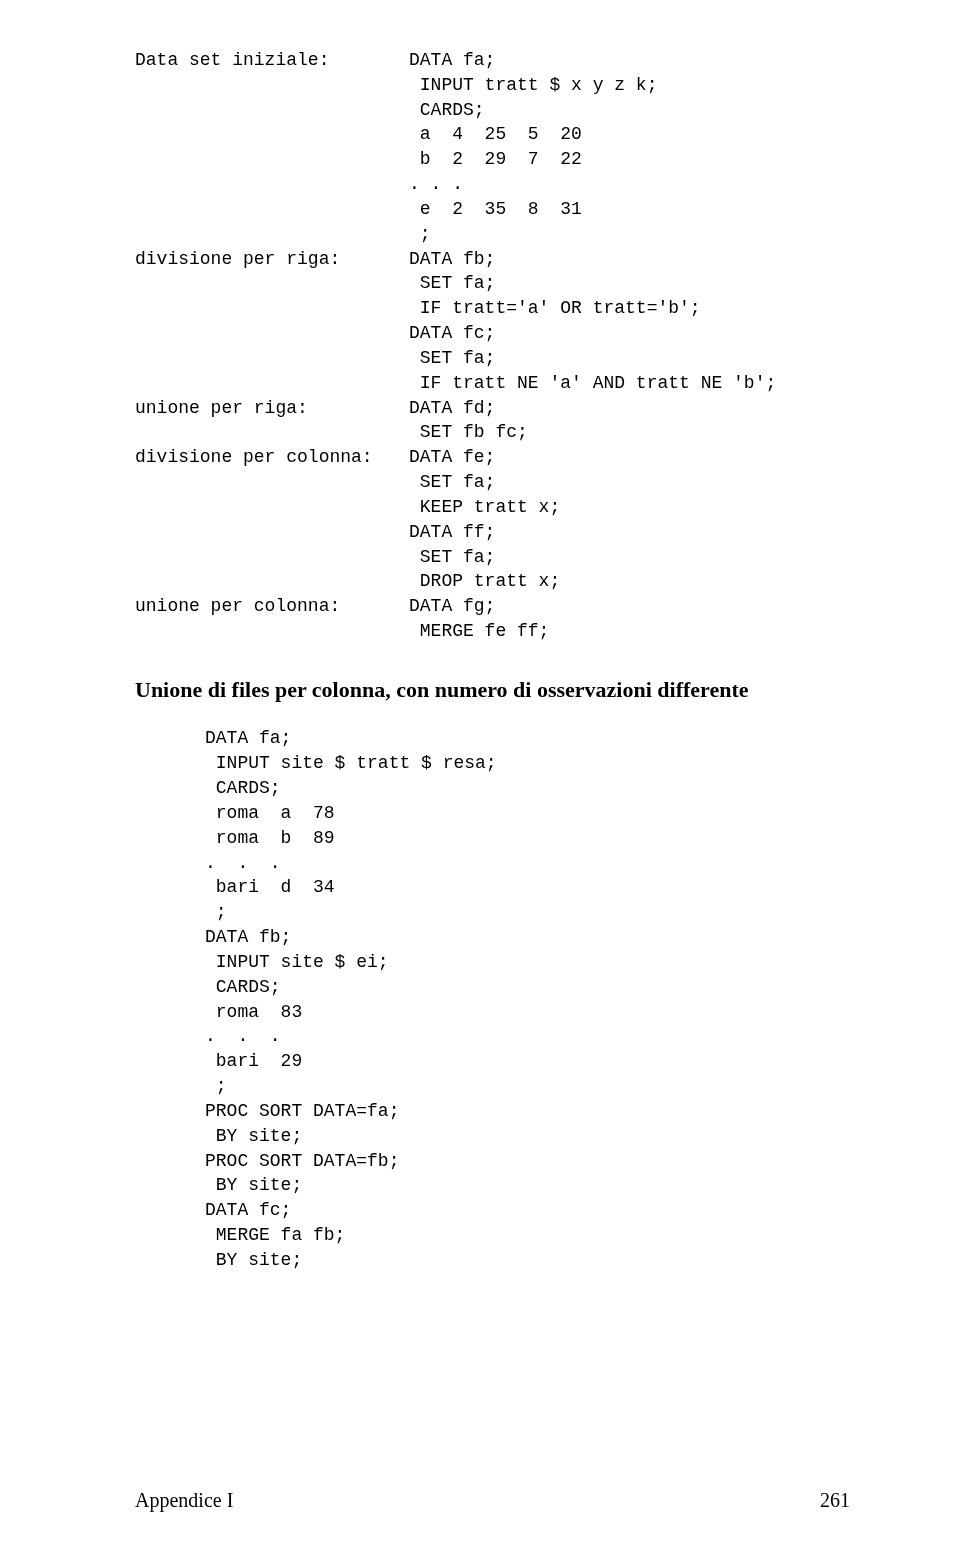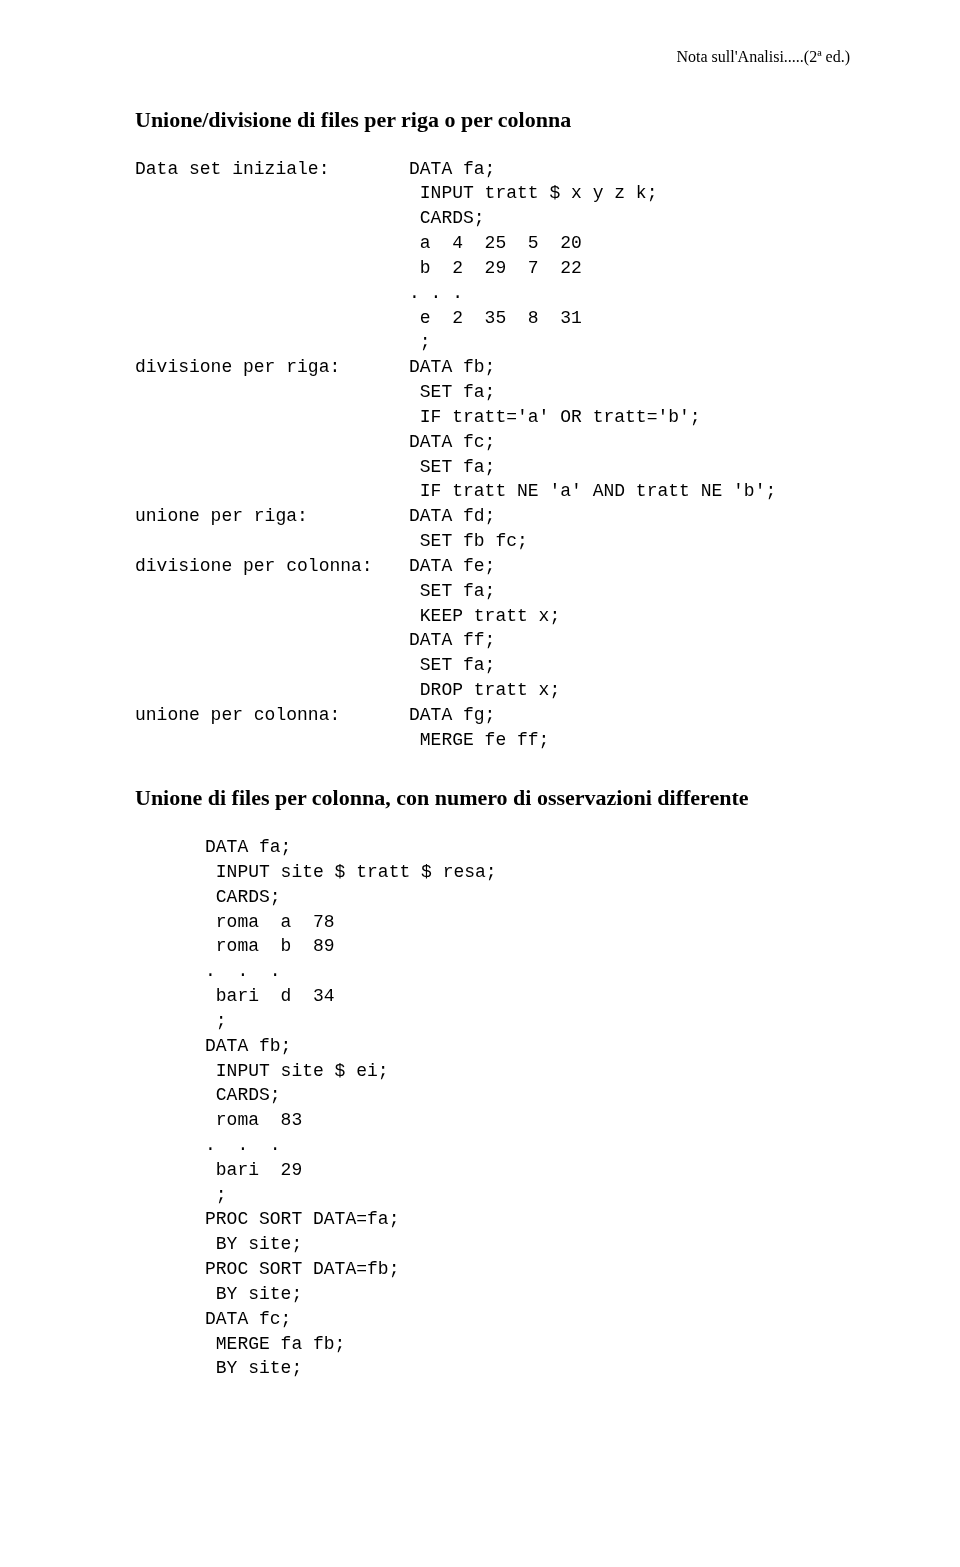--- a/index.html
+++ b/index.html
@@ -56,23 +56,21 @@
     display: flex;
     justify-content: space-between;
     font-size: 20px;
   }
 </style>
 </head>
 <body>
 
 <div class="page">
 
-  <div class="running-header">Nota sull'Analisi.....(2ª ed.)</div>
 
-  <div class="section-heading">Unione/divisione di files per riga o per colonna</div>
 
   <div class="mono prog-block" id="block1"><div class="label-col">Data set iniziale:</div><div class="code-col">DATA fa;</div><div class="label-col"></div><div class="code-col"> INPUT tratt $ x y z k;</div><div class="label-col"></div><div class="code-col"> CARDS;</div><div class="label-col"></div><div class="code-col"> a  4  25  5  20</div><div class="label-col"></div><div class="code-col"> b  2  29  7  22</div><div class="label-col"></div><div class="code-col">. . .</div><div class="label-col"></div><div class="code-col"> e  2  35  8  31</div><div class="label-col"></div><div class="code-col"> ;</div><div class="label-col">divisione per riga:</div><div class="code-col">DATA fb;</div><div class="label-col"></div><div class="code-col"> SET fa;</div><div class="label-col"></div><div class="code-col"> IF tratt='a' OR tratt='b';</div><div class="label-col"></div><div class="code-col">DATA fc;</div><div class="label-col"></div><div class="code-col"> SET fa;</div><div class="label-col"></div><div class="code-col"> IF tratt NE 'a' AND tratt NE 'b';</div><div class="label-col">unione per riga:</div><div class="code-col">DATA fd;</div><div class="label-col"></div><div class="code-col"> SET fb fc;</div><div class="label-col">divisione per colonna:</div><div class="code-col">DATA fe;</div><div class="label-col"></div><div class="code-col"> SET fa;</div><div class="label-col"></div><div class="code-col"> KEEP tratt x;</div><div class="label-col"></div><div class="code-col">DATA ff;</div><div class="label-col"></div><div class="code-col"> SET fa;</div><div class="label-col"></div><div class="code-col"> DROP tratt x;</div><div class="label-col">unione per colonna:</div><div class="code-col">DATA fg;</div><div class="label-col"></div><div class="code-col"> MERGE fe ff;</div></div>
 
   <div class="section-heading" style="margin-top:32px;">Unione di files per colonna, con numero di osservazioni differente</div>
 
   <div class="mono simple-code">DATA fa;
  INPUT site $ tratt $ resa;
  CARDS;
  roma  a  78
  roma  b  89
@@ -87,14 +85,18 @@
  bari  29
  ;
 PROC SORT DATA=fa;
  BY site;
 PROC SORT DATA=fb;
  BY site;
 DATA fc;
  MERGE fa fb;
  BY site;</div>
 
+  <div class="footer">
+    <span>Appendice I</span>
+    <span>261</span>
+  </div>
 
 </div>
 
 </body></html>

